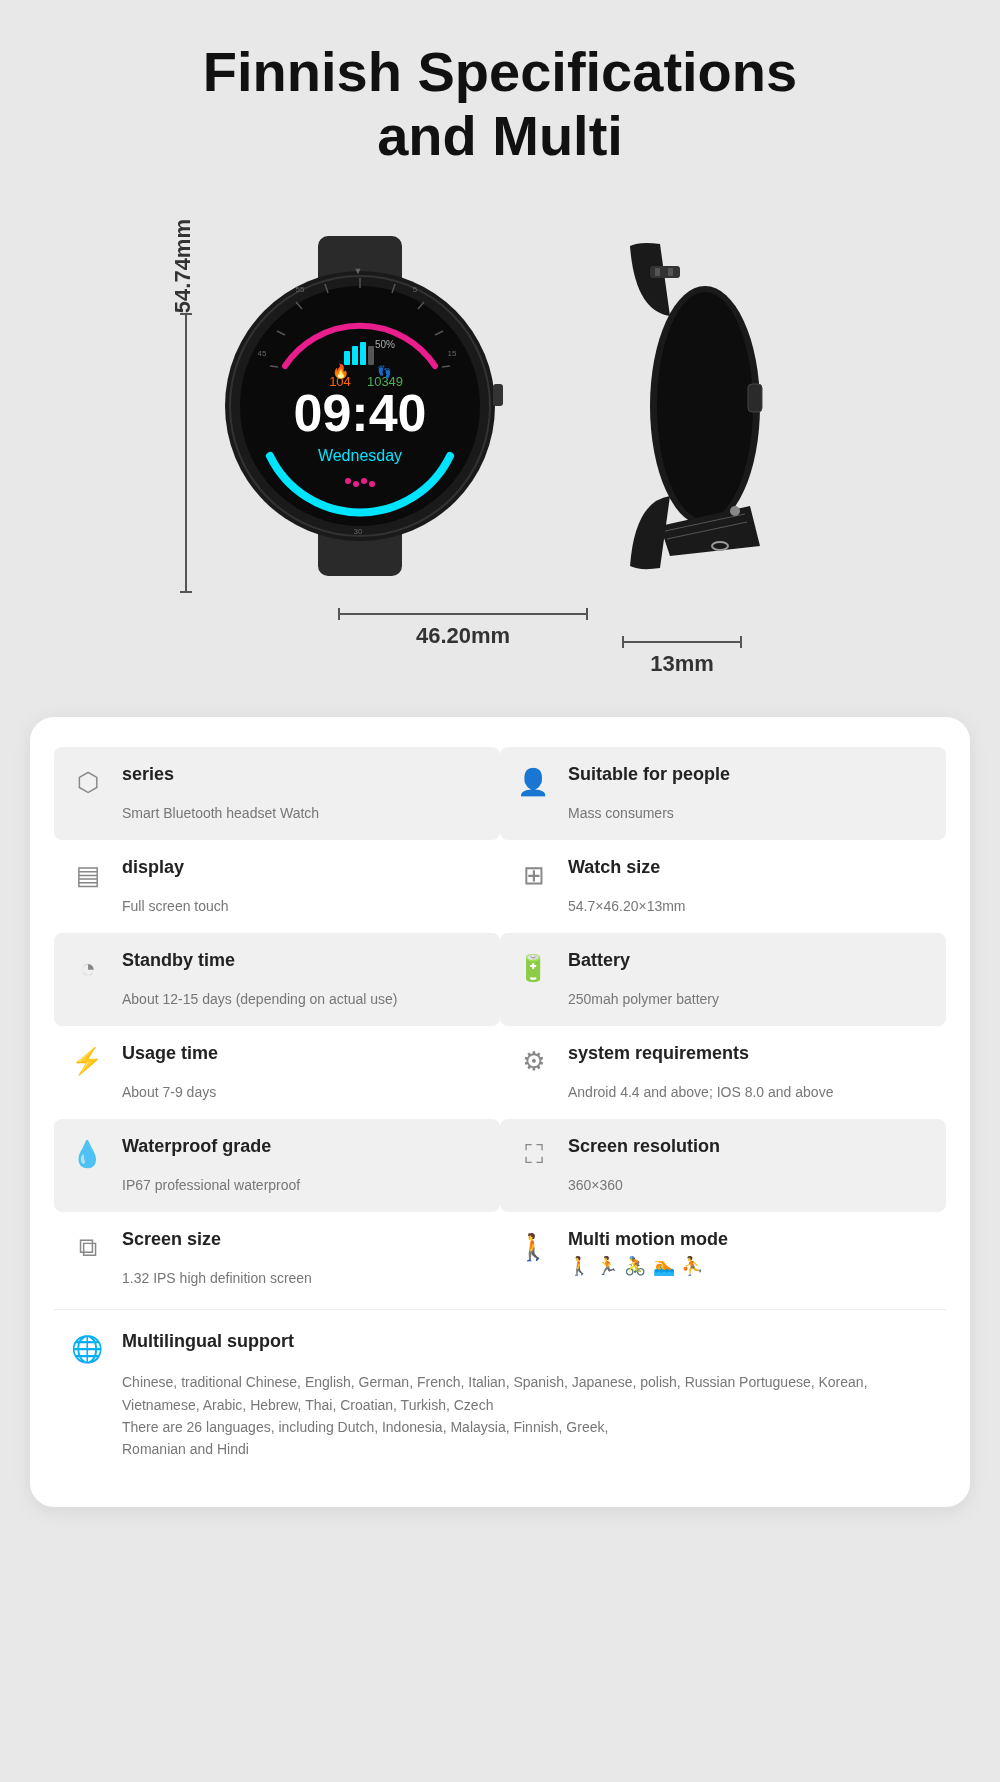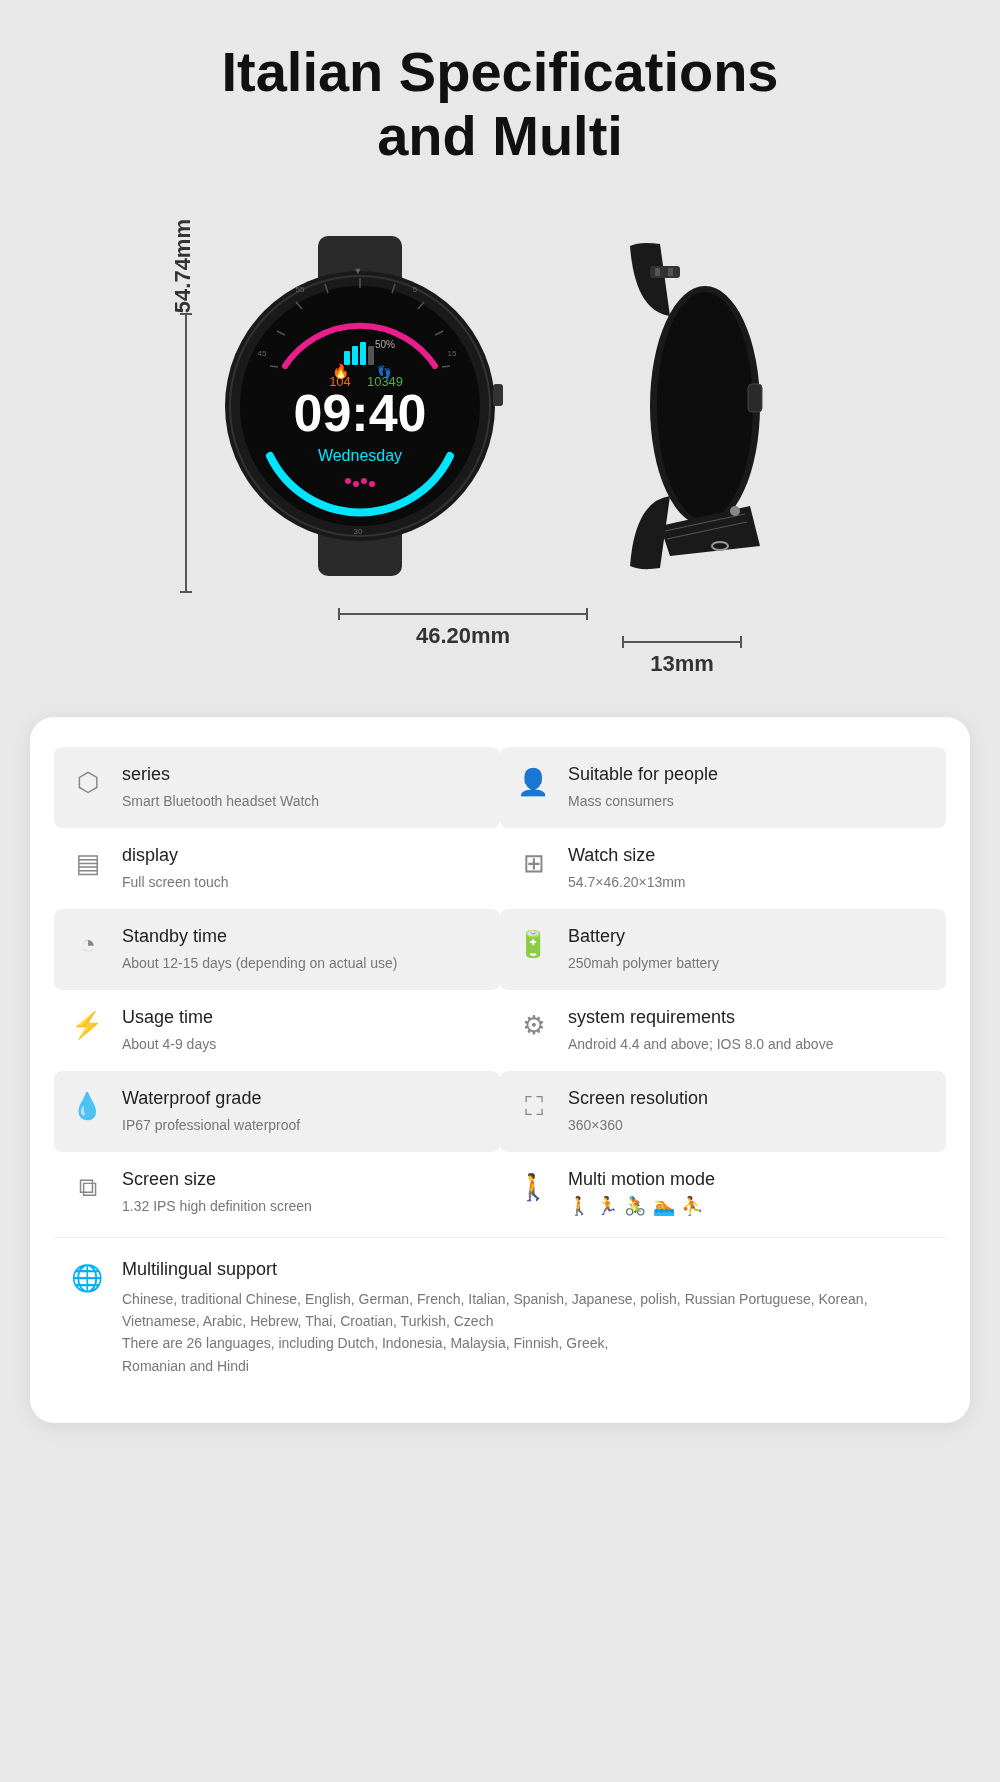--- a/index.html
+++ b/index.html
@@ -164,30 +164,30 @@
       color: #888;
     }
 
     .spec-text {
       display: flex;
       flex-direction: column;
     }
 
     .spec-title {
       font-size: 18px;
-      font-weight: 400;
+      font-weight: 700;
       color: #222;
       line-height: 1.3;
     }
 
     .spec-value {
       font-size: 14px;
       color: #777;
       line-height: 1.4;
-      margin-top: 6px;
+      margin-top: 18px;
     }
 
     
     .spec-row-full {
       display: flex;
       align-items: flex-start;
       padding: 16px 14px;
       gap: 14px;
     }
 
@@ -207,21 +207,21 @@
       font-size: 18px;
       color: #888;
     }
   </style>
 </head>
 <body>
 
 <div class="page-wrapper">
 
   <h1 class="page-title">
-    <span>Italian Specifications</span><br>
+    <span>Finnish Specifications</span><br>
     <span>and Multi</span>
   </h1>
 
   <div class="watch-diagram">
 
     <div class="front-view-container">
       <div style="display:flex; flex-direction:column; align-items:center; margin-right:8px;">
         <span class="dim-label-vertical">54.74mm</span>
         <div class="dim-line-v"></div>
       </div>
@@ -391,21 +391,21 @@
       </div>
     </div>
 
     <div class="spec-row">
       <div class="spec-cell">
         <div class="spec-icon">
           <span class="icon-shape">⚡</span>
         </div>
         <div class="spec-text">
           <span class="spec-title">Usage time</span>
-          <span class="spec-value">About 4-9 days</span>
+          <span class="spec-value">About 7-9 days</span>
         </div>
       </div>
       <div class="spec-cell">
         <div class="spec-icon">
           <span class="icon-shape">⚙</span>
         </div>
         <div class="spec-text">
           <span class="spec-title">system requirements</span>
           <span class="spec-value">Android 4.4 and above; IOS 8.0 and above</span>
         </div>

